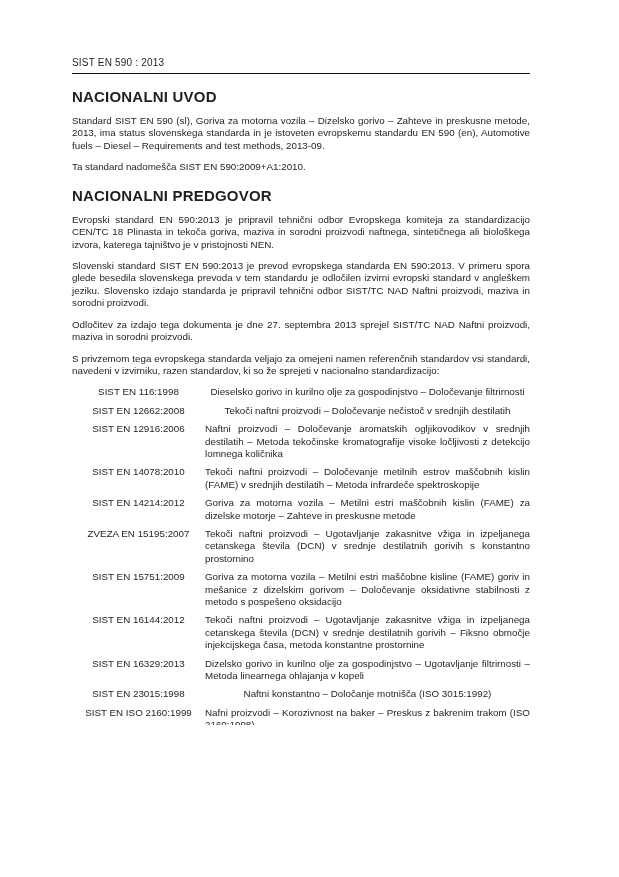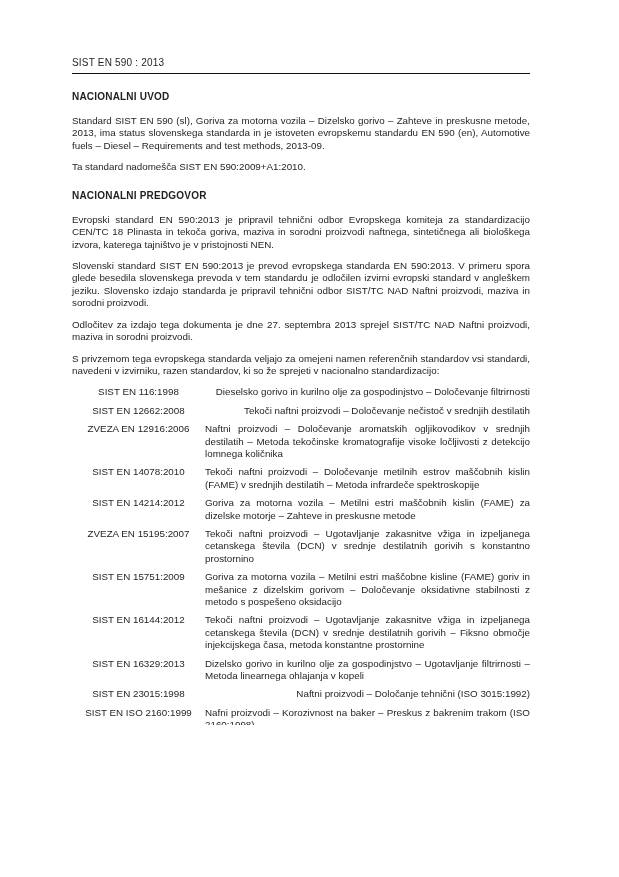--- a/index.html
+++ b/index.html
@@ -24,21 +24,21 @@
     right: 89px;
     top: 57px;
   }
   .running-header {
     font-size: 10px;
     letter-spacing: 0.2px;
     padding-bottom: 4px;
     border-bottom: 1.5px solid #111111;
   }
   h2.sec-heading {
-    font-size: 10px;
+    font-size: 15px;
     font-weight: bold;
     letter-spacing: 0.2px;
     margin: 17px 0 11px 0;
   }
   p.body-par {
     margin: 0 0 9px 0;
     text-align: justify;
   }
   .std-list {
     margin-top: 3px;
@@ -49,21 +49,21 @@
     margin-bottom: 6px;
   }
   .std-code {
     white-space: nowrap;
     text-align: center;
   }
   .std-desc {
     text-align: justify;
   }
   .std-desc.no-just {
-    text-align: right;
+    text-align: center;
   }
   .footer {
     position: absolute;
     left: 72px;
     right: 89px;
     top: 797px;
     border-top: 1.5px solid #111111;
     padding-top: 4px;
     font-size: 10px;
   }
@@ -92,21 +92,21 @@
     <div class="std-list">
       <div class="std-row">
         <span class="std-code">SIST EN 116:1998</span>
         <span class="std-desc no-just">Dieselsko gorivo in kurilno olje za gospodinjstvo – Določevanje filtrirnosti</span>
       </div>
       <div class="std-row">
         <span class="std-code">SIST EN 12662:2008</span>
         <span class="std-desc no-just">Tekoči naftni proizvodi – Določevanje nečistoč v srednjih destilatih</span>
       </div>
       <div class="std-row">
-        <span class="std-code">ZVEZA EN 12916:2006</span>
+        <span class="std-code">SIST EN 12916:2006</span>
         <span class="std-desc">Naftni proizvodi – Določevanje aromatskih ogljikovodikov v srednjih destilatih – Metoda tekočinske kromatografije visoke ločljivosti z detekcijo lomnega količnika</span>
       </div>
       <div class="std-row">
         <span class="std-code">SIST EN 14078:2010</span>
         <span class="std-desc">Tekoči naftni proizvodi – Določevanje metilnih estrov maščobnih kislin (FAME) v srednjih destilatih – Metoda infrardeče spektroskopije</span>
       </div>
       <div class="std-row">
         <span class="std-code">SIST EN 14214:2012</span>
         <span class="std-desc">Goriva za motorna vozila – Metilni estri maščobnih kislin (FAME) za dizelske motorje – Zahteve in preskusne metode</span>
       </div>
@@ -121,21 +121,21 @@
       <div class="std-row">
         <span class="std-code">SIST EN 16144:2012</span>
         <span class="std-desc">Tekoči naftni proizvodi – Ugotavljanje zakasnitve vžiga in izpeljanega cetanskega števila (DCN) v srednje destilatnih gorivih – Fiksno območje injekcijskega časa, metoda konstantne prostornine</span>
       </div>
       <div class="std-row">
         <span class="std-code">SIST EN 16329:2013</span>
         <span class="std-desc">Dizelsko gorivo in kurilno olje za gospodinjstvo – Ugotavljanje filtrirnosti – Metoda linearnega ohlajanja v kopeli</span>
       </div>
       <div class="std-row">
         <span class="std-code">SIST EN 23015:1998</span>
-        <span class="std-desc no-just">Naftni proizvodi – Določanje tehnični (ISO 3015:1992)</span>
+        <span class="std-desc no-just">Naftni konstantno – Določanje motnišča (ISO 3015:1992)</span>
       </div>
       <div class="std-row">
         <span class="std-code">SIST EN ISO 2160:1999</span>
         <span class="std-desc">Nafni proizvodi – Korozivnost na baker – Preskus z bakrenim trakom (ISO 2160:1998)</span>
       </div>
       <div class="std-row">
         <span class="std-code">SIST EN ISO 2719:2003</span>
         <span class="std-desc no-just">Določevanje plamenišča – Metoda z zaprto posodo po Pensky-Martensu (ISO 2719:2002)</span>
       </div>
     </div>

